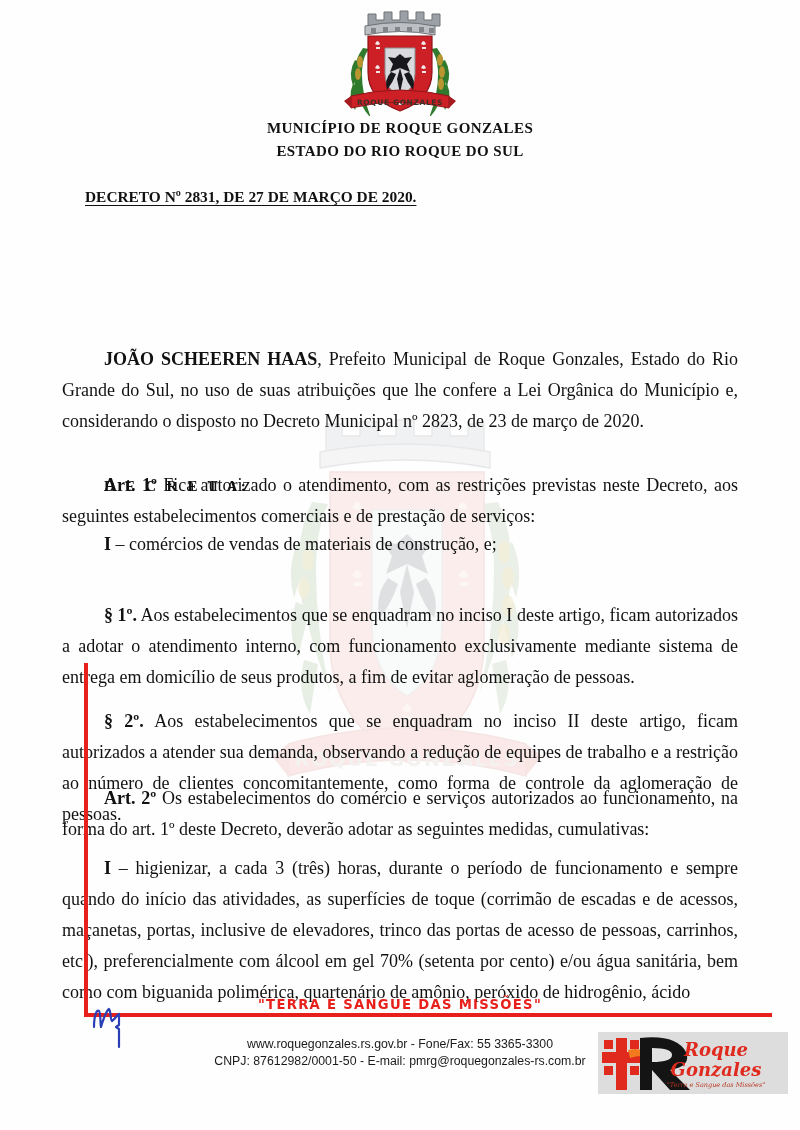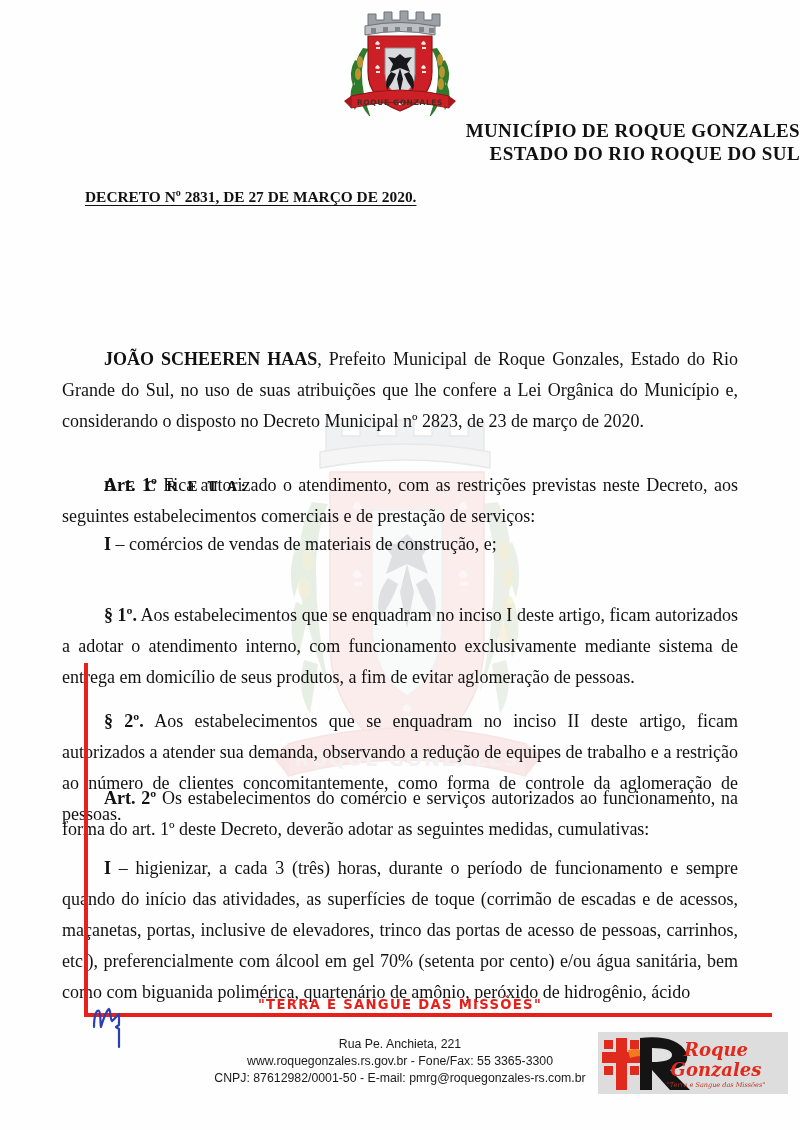--- a/index.html
+++ b/index.html
@@ -36,23 +36,23 @@
     position: absolute;
     left: 343px;
     top: 8px;
     width: 114px;
     height: 108px;
     z-index: 2;
   }
   .head-line {
     position: absolute;
     width: 100%;
-    text-align: right;
-    font-weight: bold;
-    font-size: 19px;
+    text-align: center;
+    font-weight: bold;
+    font-size: 15px;
     letter-spacing: 0.4px;
     z-index: 2;
   }
   #head-muni { top: 120px; }
   #head-estado { top: 143px; }
 
   
   #decree-title {
     position: absolute;
     left: 85px;
@@ -328,21 +328,20 @@
   <div id="red-vert"></div>
   <div id="red-horz"></div>
 
   <div id="motto">"TERRA E SANGUE DAS MISSÕES"</div>
 
   <svg id="signature" viewBox="0 0 56 56" xmlns="http://www.w3.org/2000/svg">
     <path d="M8 30 C8 18, 11 12, 13 14 C15 16, 14 26, 15 30 C16 26, 20 14, 23 12 C25 14, 24 22, 26 24 C29 22, 31 18, 33 17 L33 28 L30 30 L33 32 L33 50" fill="none" stroke="#2a3fb5" stroke-width="2.2" stroke-linecap="round" stroke-linejoin="round"></path>
   </svg>
 
   <div id="footer-contact">
-    <div>Rua Pe. Anchieta, 221</div>
     <div>www.roquegonzales.rs.gov.br - Fone/Fax: 55 3365-3300</div>
     <div>CNPJ: 87612982/0001-50 - E-mail: pmrg@roquegonzales-rs.com.br</div>
   </div>
 
   <svg id="footer-logo" viewBox="0 0 190 70" xmlns="http://www.w3.org/2000/svg">
     <rect x="0" y="0" width="190" height="62" fill="#d8d8d8"></rect>
     <rect x="0" y="0" width="190" height="62" fill="#e2e2e2" opacity="0.5"></rect>
 
     <g fill="#e02a1e">
       <rect x="18" y="6" width="11" height="52"></rect>

